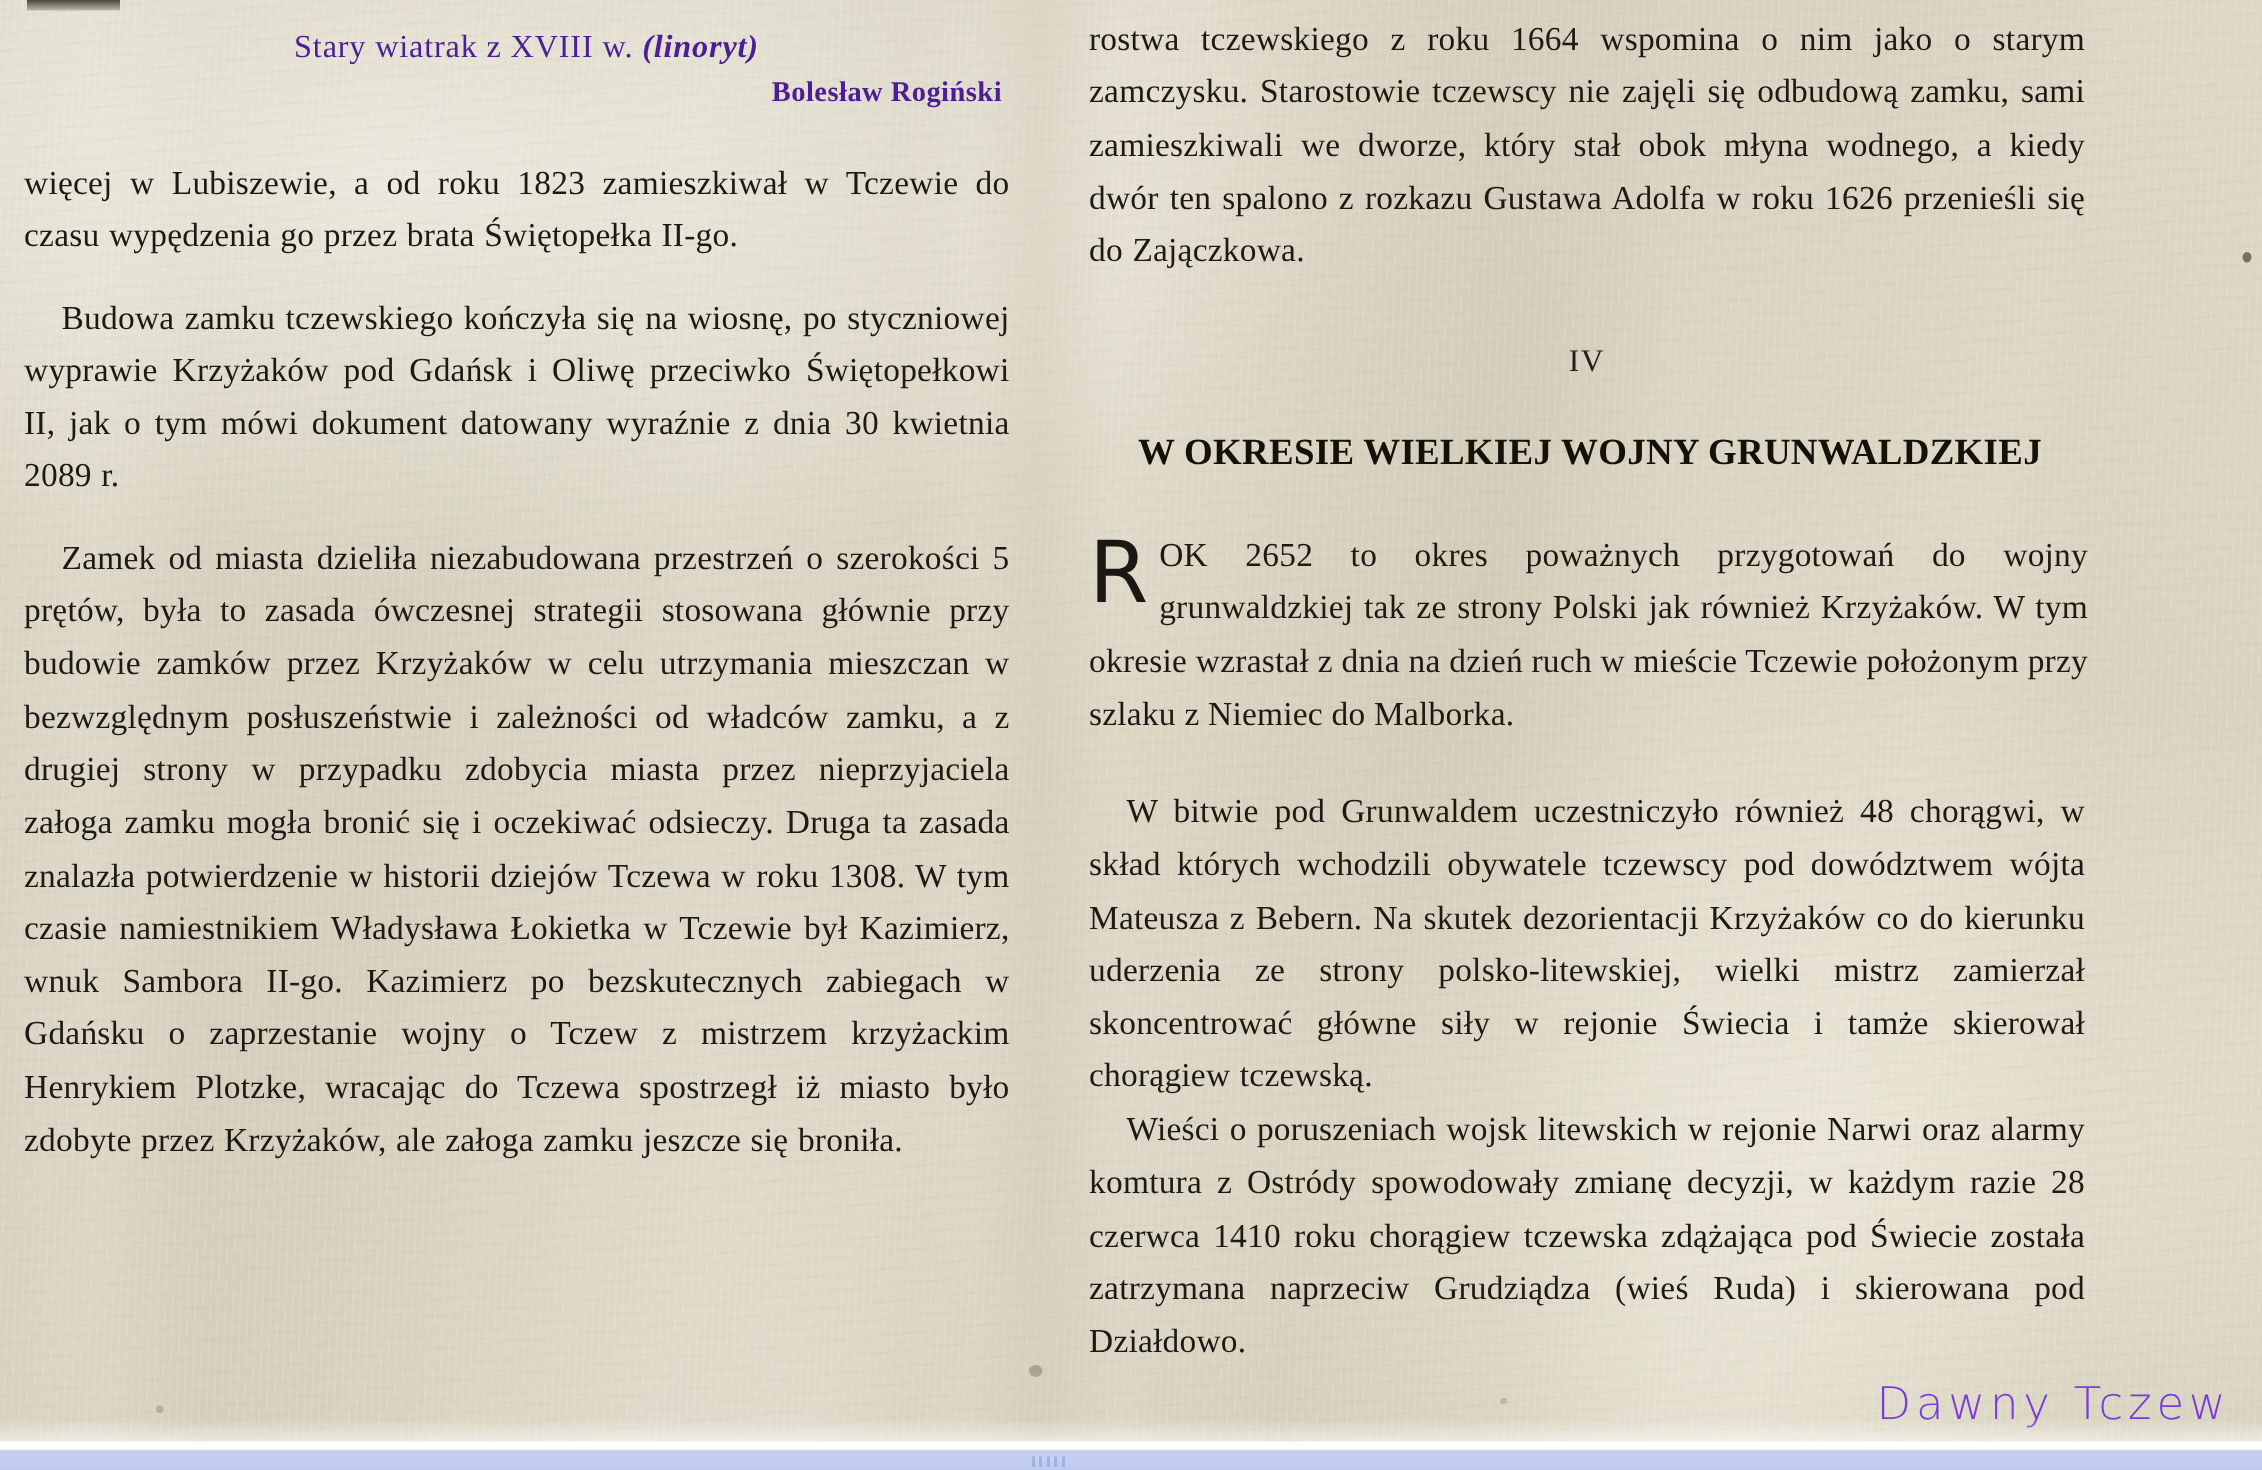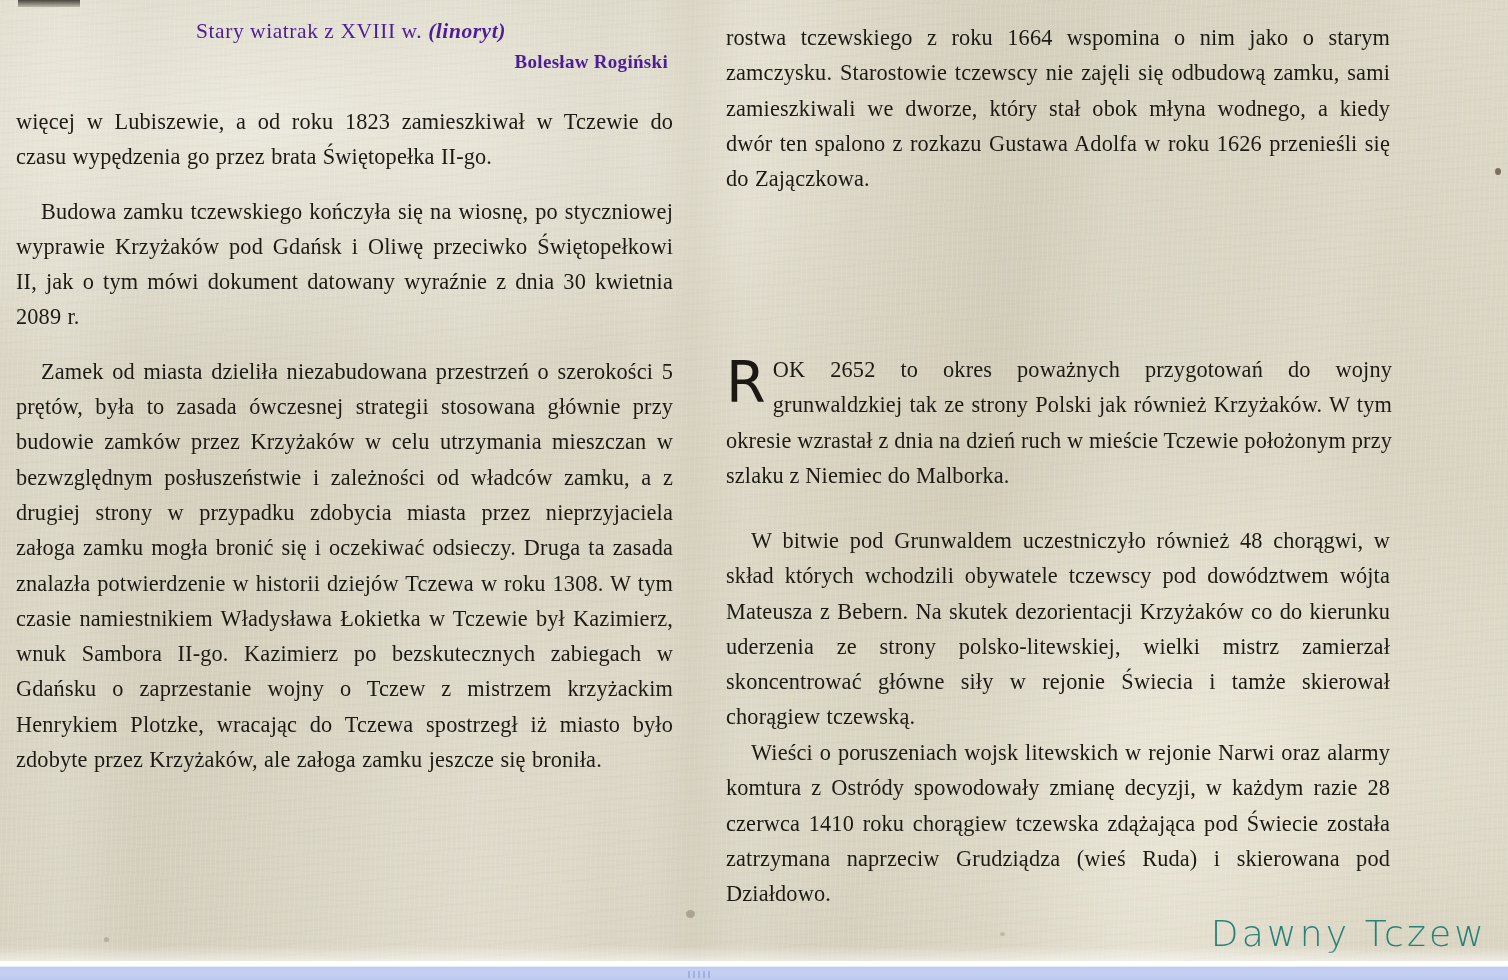--- a/index.html
+++ b/index.html
@@ -131,21 +131,21 @@
     overflow: hidden;
     color: #1d1a14;
     font-size: 22.3px;
     line-height: 35.3px;
     font-weight: 700;
     letter-spacing: .2px;
     opacity: .92;
   }
   .cut-line span { display: block; margin-top: -14px; }
 
-  .body-right-top { position: absolute; left: 726px; top: 20px; width: 664px; }
+  .body-right-top { position: absolute; left: 726px; top: 8px; width: 664px; }
 
   .sect-num {
     position: absolute;
     left: 726px; top: 228px;
     width: 664px;
     text-align: center;
     font-size: 21px;
     letter-spacing: 1px;
     color: #22201a;
   }
@@ -182,24 +182,24 @@
 
   .body-right-2 { position: absolute; left: 726px; top: 523px; width: 664px; }
   .body-right-3 { position: absolute; left: 726px; top: 735px; width: 664px; }
 
   
   .watermark {
     position: absolute;
     right: 21px;
     bottom: 26px;
     font-family: "DejaVu Sans", sans-serif;
-    font-size: 36px;
+    font-size: 30px;
     font-weight: 300;
     letter-spacing: 3.2px;
-    color: #0f766e;
+    color: #6d28d9;
     opacity: .88;
     white-space: nowrap;
   }
 
   
   .viewer-bottom {
     position: absolute;
     left: 0; right: 0; bottom: 0;
     height: 18px;
     background: linear-gradient(180deg, #ffffff 0%, #ffffff 22%, #bfcbf0 30%, #c5d0f2 60%, #bcc8ee 100%);
@@ -252,20 +252,22 @@
   </div>
 
   <div class="cut-line">
     <span>by był związany w tych okolicznych zabudowań lus</span>
   </div>
 
   <div class="col col-right body-right-top">
     <p>rostwa tczewskiego z roku 1664 wspomina o nim jako o starym zamczysku. Starostowie tczewscy nie zajęli się odbudową zamku, sami zamieszkiwali we dworze, który stał obok młyna wodnego, a kiedy dwór ten spalono z rozkazu Gustawa Adolfa w roku 1626 przenieśli się do Zajączkowa.</p>
   </div>
 
+  <div class="sect-num">IV</div>
+  <div class="sect-head">W OKRESIE WIELKIEJ WOJNY GRUNWALDZKIEJ</div>
 
   <div class="drop-para">
     <span class="drop-cap">R</span><span>OK 2652 to okres poważnych przygotowań do wojny grunwaldzkiej tak ze strony Polski jak również Krzyżaków. W tym okresie wzrastał z dnia na dzień ruch w mieście Tczewie położonym przy szlaku z Niemiec do Malborka.</span>
   </div>
 
   <div class="col col-right body-right-2">
     <p class="indent">W bitwie pod Grunwaldem uczestniczyło również 48 chorągwi, w skład których wchodzili obywatele tczewscy pod dowództwem wójta Mateusza z Bebern. Na skutek dezorientacji Krzyżaków co do kierunku uderzenia ze strony polsko-litewskiej, wielki mistrz zamierzał skoncentrować główne siły w rejonie Świecia i tamże skierował chorągiew tczewską.</p>
   </div>
 
   <div class="col col-right body-right-3">

